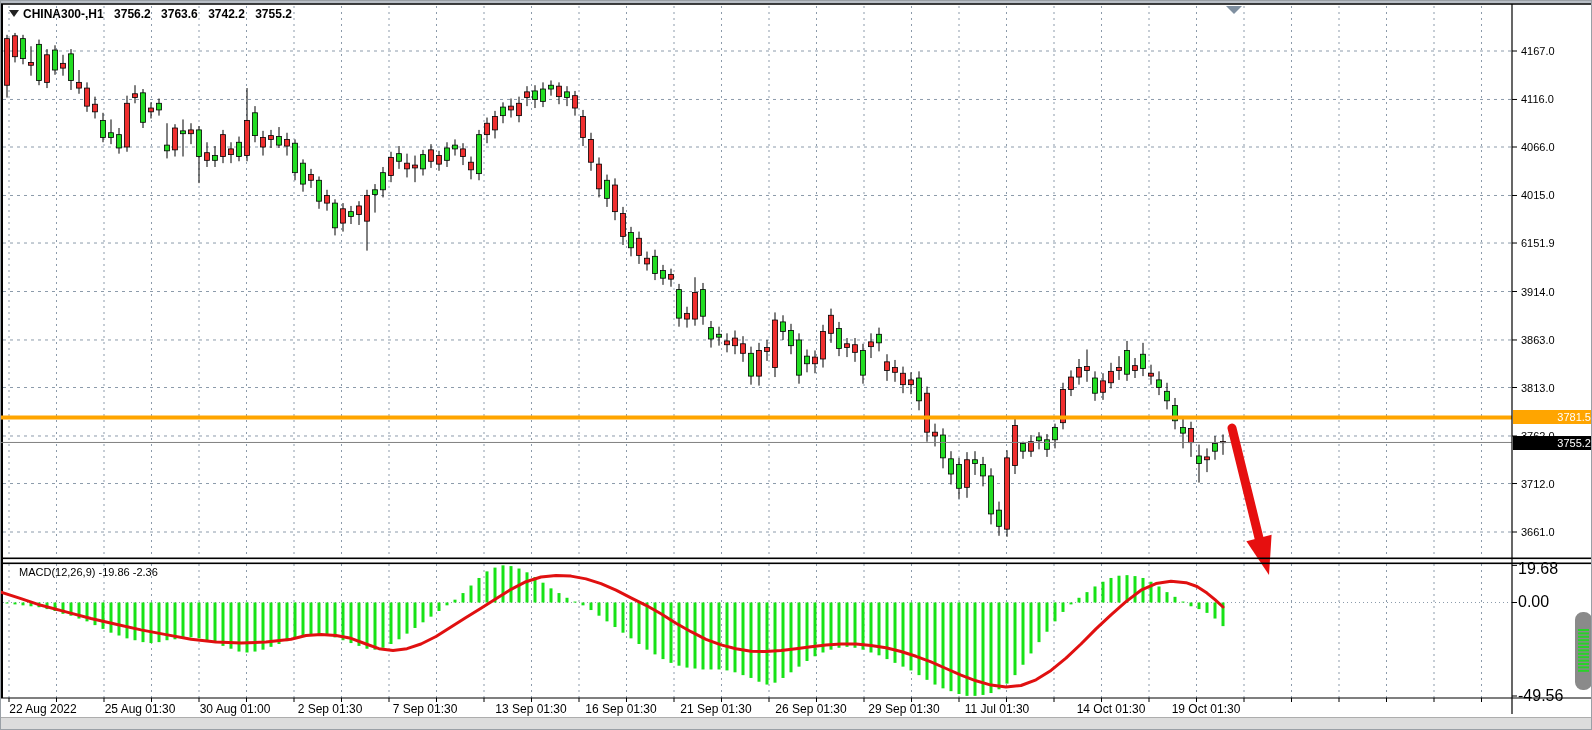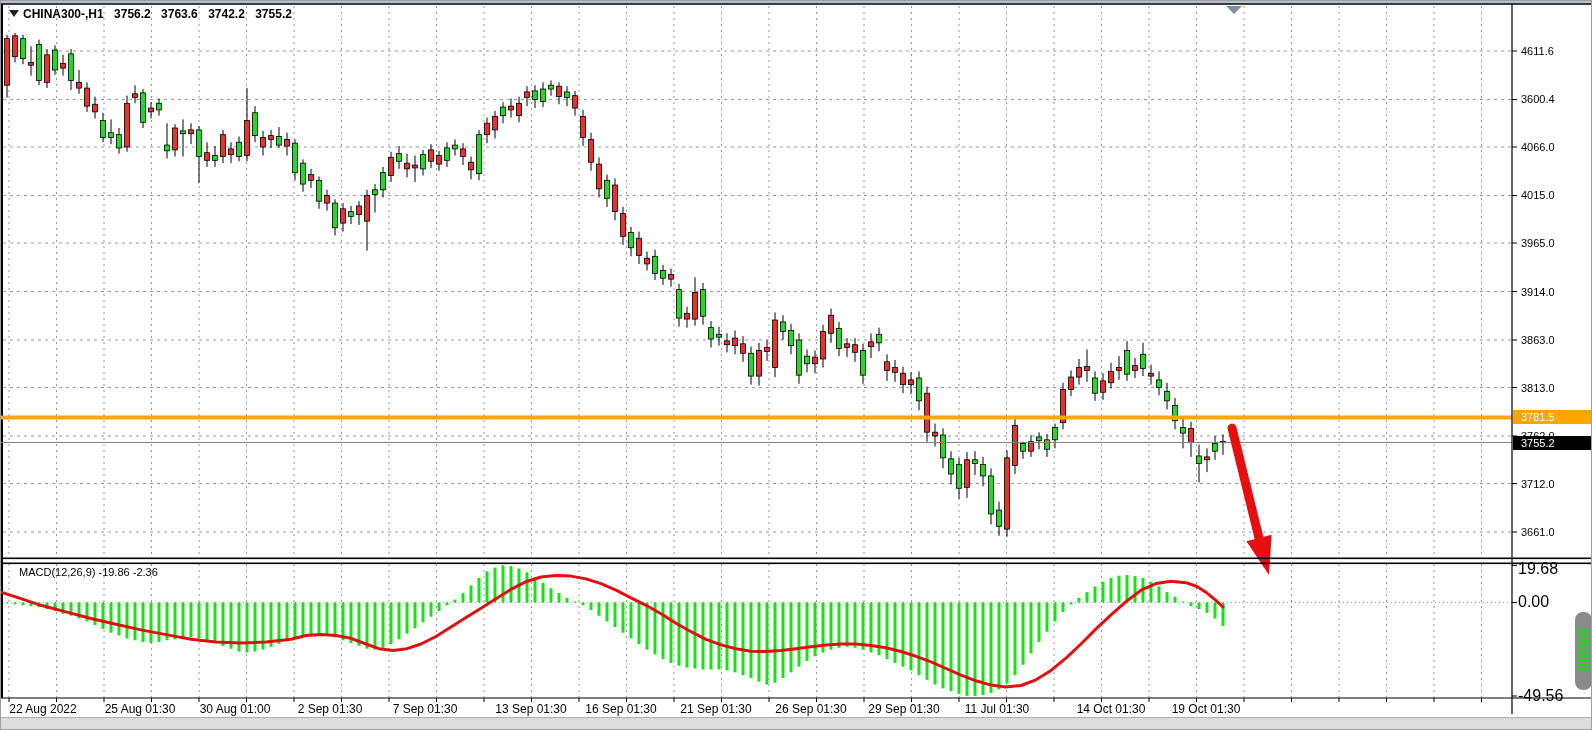--- a/index.html
+++ b/index.html
@@ -8,22 +8,22 @@
   #chart-svg{position:absolute;left:0;top:0;}
   .overlay{position:absolute;white-space:nowrap;color:#000;}
   #title-bar{left:22px;top:6px;font-size:12px;font-weight:700;}
   #title-bar .num{font-weight:700;margin-left:7px;}
   #symbol-dropdown{position:absolute;left:8px;top:9px;width:0;height:0;
       border-left:5px solid transparent;border-right:5px solid transparent;border-top:7px solid #222;}
   #macd-label{left:18px;top:565px;font-size:11px;}
   .price-label{position:absolute;left:1520px;font-size:11px;transform:translateY(-50%);}
   .time-label{position:absolute;top:701px;font-size:12px;transform:translateX(-50%);}
   .scale-label{position:absolute;left:1517px;font-size:16px;transform:translateY(-50%);}
-  .tag{position:absolute;left:1512px;width:78px;font-size:11px;color:#fff;text-align:left;
-       padding:1px 8px 1px 8px;transform:translateY(-50%);box-sizing:border-box;}
+  .tag{position:absolute;left:1512px;width:78px;font-size:11px;color:#fff;text-align:right;
+       padding:1px 0 1px 8px;transform:translateY(-50%);box-sizing:border-box;}
   #tag-orange{background:#ffa500;}
   #tag-current{background:#000;}
   #bottom-strip{position:absolute;left:0;top:716px;width:1592px;height:14px;background:#dcdcdc;border-top:1px solid #adadad;}
 </style>
 </head>
 <body>
 
 <div id="win">
   <svg id="chart-svg" width="1592" height="730">
       <rect x="0" y="0" width="1592" height="2.5" fill="#b8bec6"></rect>
@@ -641,25 +641,25 @@
     <span>CHINA300-,H1</span>
     <span class="num">3756.2</span>
     <span class="num">3763.6</span>
     <span class="num">3742.2</span>
     <span class="num">3755.2</span>
   </div>
 
   <div id="macd-label" class="overlay">MACD(12,26,9) -19.86 -2.36</div>
 
   <div id="price-axis">
-      <div class="price-label" style="top: 50px;">4611.6</div>
-      <div class="price-label" style="top: 98.4806px;">3600.4</div>
+      <div class="price-label" style="top: 50px;">4167.0</div>
+      <div class="price-label" style="top: 98.4806px;">4116.0</div>
       <div class="price-label" style="top: 146.011px;">4066.0</div>
       <div class="price-label" style="top: 194.491px;">4015.0</div>
-      <div class="price-label" style="top: 242.021px;">3965.0</div>
+      <div class="price-label" style="top: 242.021px;">6151.9</div>
       <div class="price-label" style="top: 290.502px;">3914.0</div>
       <div class="price-label" style="top: 338.982px;">3863.0</div>
       <div class="price-label" style="top: 386.512px;">3813.0</div>
       <div class="price-label" style="top: 434.993px;">3762.0</div>
       <div class="price-label" style="top: 482.523px;">3712.0</div>
       <div class="price-label" style="top: 531.004px; text-align: center;">3661.0</div>
     </div>
   <div id="time-axis">
       <div class="time-label" style="left: 42px;">22 Aug 2022</div>
       <div class="time-label" style="left: 139px;">25 Aug 01:30</div>

